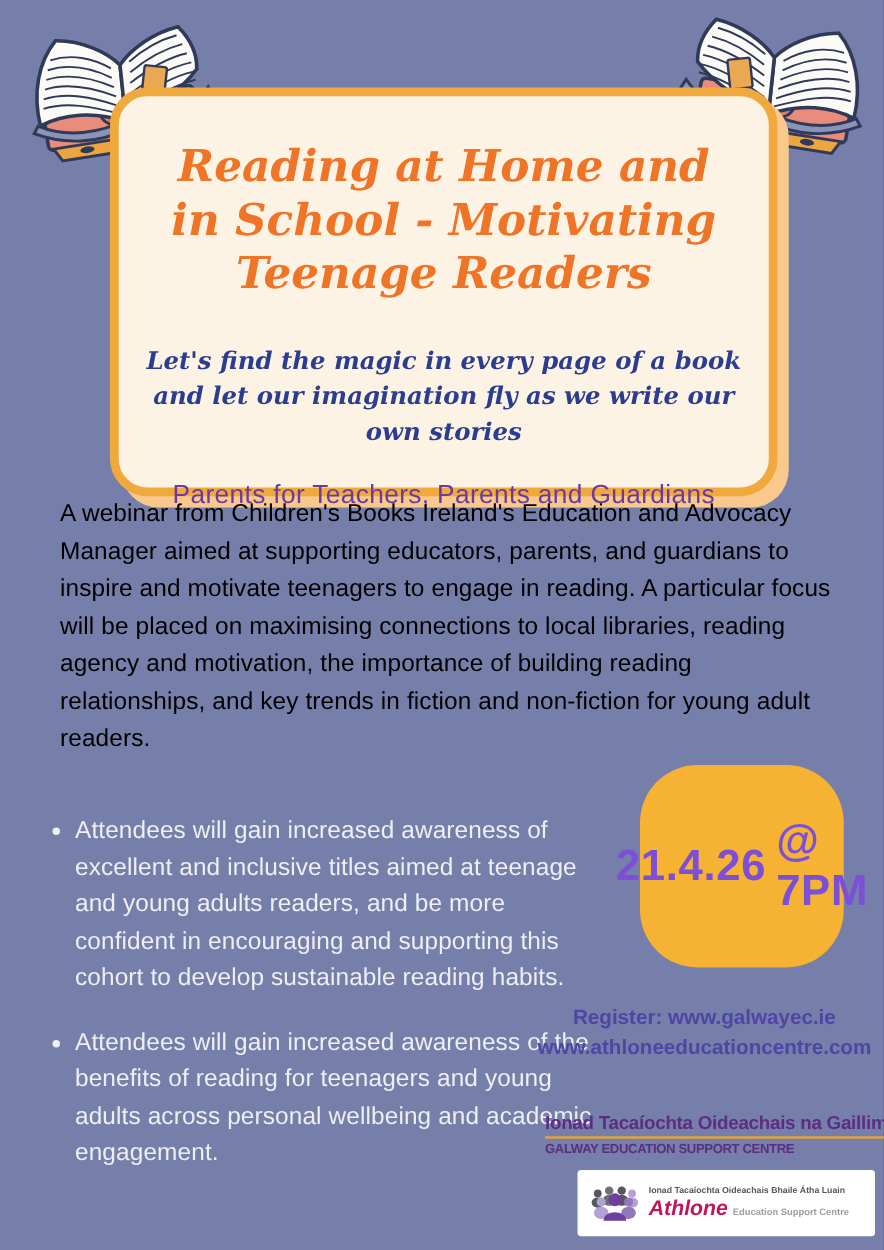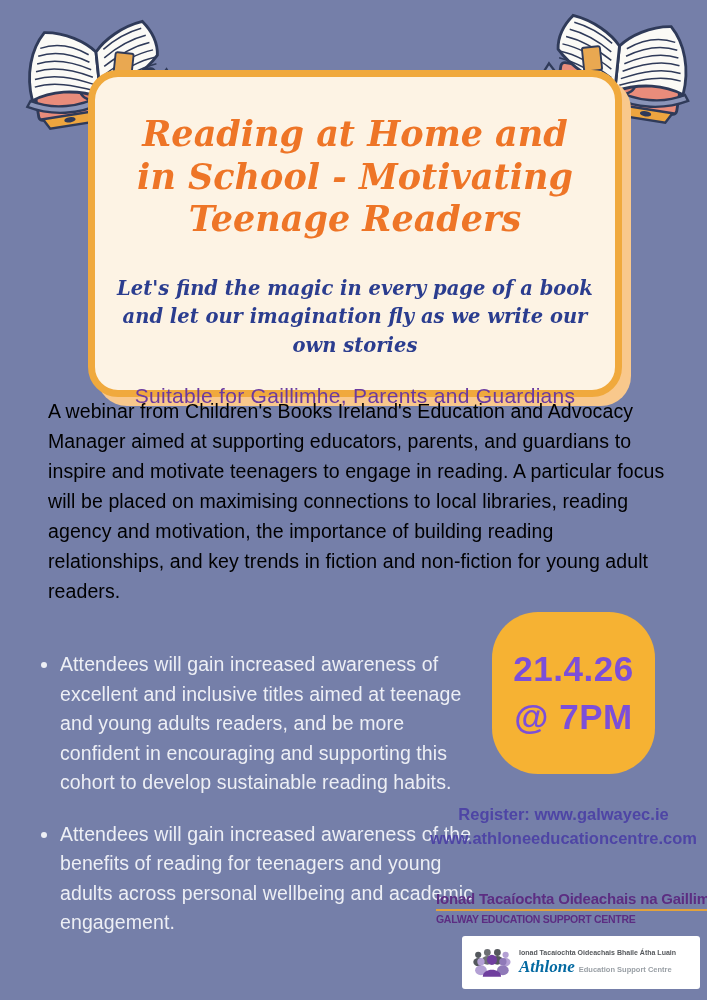--- a/index.html
+++ b/index.html
@@ -44,23 +44,23 @@
   .bullets{
     position:absolute;left:40px;top:650px;width:422px;margin:0;
     padding-left:20px;color:#EDEFF5;
   }
   .bullets li{
     font-size:19.5px;line-height:29.5px;letter-spacing:.1px;
     margin-bottom:22px;
   }
   
   .badge{
-    position:absolute;left:492px;top:612px;width:163px;height:162px;
+    position:absolute;left:512px;top:612px;width:163px;height:162px;
     background:#F6B233;border-radius:46px;
-    display:flex;flex-direction:column;align-items:center;justify-content:center;
+    display:flex;flex-direction:row;align-items:center;justify-content:center;
     gap:8px;
   }
   .badge div{
     font-size:35px;font-weight:bold;color:#7C4FD9;letter-spacing:.5px;
   }
   
   .register{
     position:absolute;left:420px;top:802px;width:287px;
     text-align:center;color:#4E45A5;font-weight:bold;
     font-size:16.5px;line-height:24px;
@@ -87,22 +87,22 @@
     display:flex;align-items:center;padding:4px 8px;gap:7px;
   }
   .athlone-people{width:42px;height:36px;flex:0 0 auto;}
   .athlone-text{flex:1;min-width:0;}
   .athlone-irish{
     font-size:7pt;font-weight:bold;color:#55585C;white-space:nowrap;
     font-size:7px;letter-spacing:0;
   }
   .athlone-row{display:flex;align-items:baseline;gap:4px;margin-top:1px;}
   .athlone-name{
-    font-family:Liberation Serif, serif;
-    font-style:italic;font-weight:bold;font-size:17px;color:#0369a1;
+    font-family:Liberation Sans, sans-serif;
+    font-style:italic;font-weight:bold;font-size:17px;color:#be185d;
   }
   .athlone-sub{font-size:7.5px;color:#9AA0A6;white-space:nowrap;font-weight:bold;}
 </style>
 </head>
 <body>
 
 <div class="poster">
 
   <svg class="books books-left" viewBox="0 0 180 118">
     <g transform="rotate(-9 95 85)">
@@ -160,21 +160,21 @@
         <path d="M97 70 C114 60 134 50 153 48"></path>
         <path d="M96 78 C113 68 133 58 154 55"></path>
       </g>
       <rect x="110" y="40" width="19" height="25" rx="2" transform="rotate(12 120 52)" fill="#E9A851" stroke="#2F3A59" stroke-width="2"></rect>
     </g>
   </svg>
 
   <div class="title-card">
     <h1 class="poster-title">Reading at Home and in School - Motivating Teenage Readers</h1>
     <p class="poster-subtitle">Let's find the magic in every page of a book and let our imagination fly as we write our own stories</p>
-    <p class="poster-audience">Suitable for Gaillimhe, Parents and Guardians</p>
+    <p class="poster-audience">Parents for Teachers, Parents and Guardians</p>
   </div>
 
   <p class="description">A webinar from Children's Books Ireland's Education and Advocacy Manager aimed at supporting educators, parents, and guardians to inspire and motivate teenagers to engage in reading. A particular focus will be placed on maximising connections to local libraries, reading agency and motivation, the importance of building reading relationships, and key trends in fiction and non-fiction for young adult readers.</p>
 
   <ul class="bullets">
     <li>Attendees will gain increased awareness of excellent and inclusive titles aimed at teenage and young adults readers, and be more confident in encouraging and supporting this cohort to develop sustainable reading habits.</li>
     <li>Attendees will gain increased awareness of the benefits of reading for teenagers and young adults across personal wellbeing and academic engagement.</li>
   </ul>
 
   <div class="badge">

